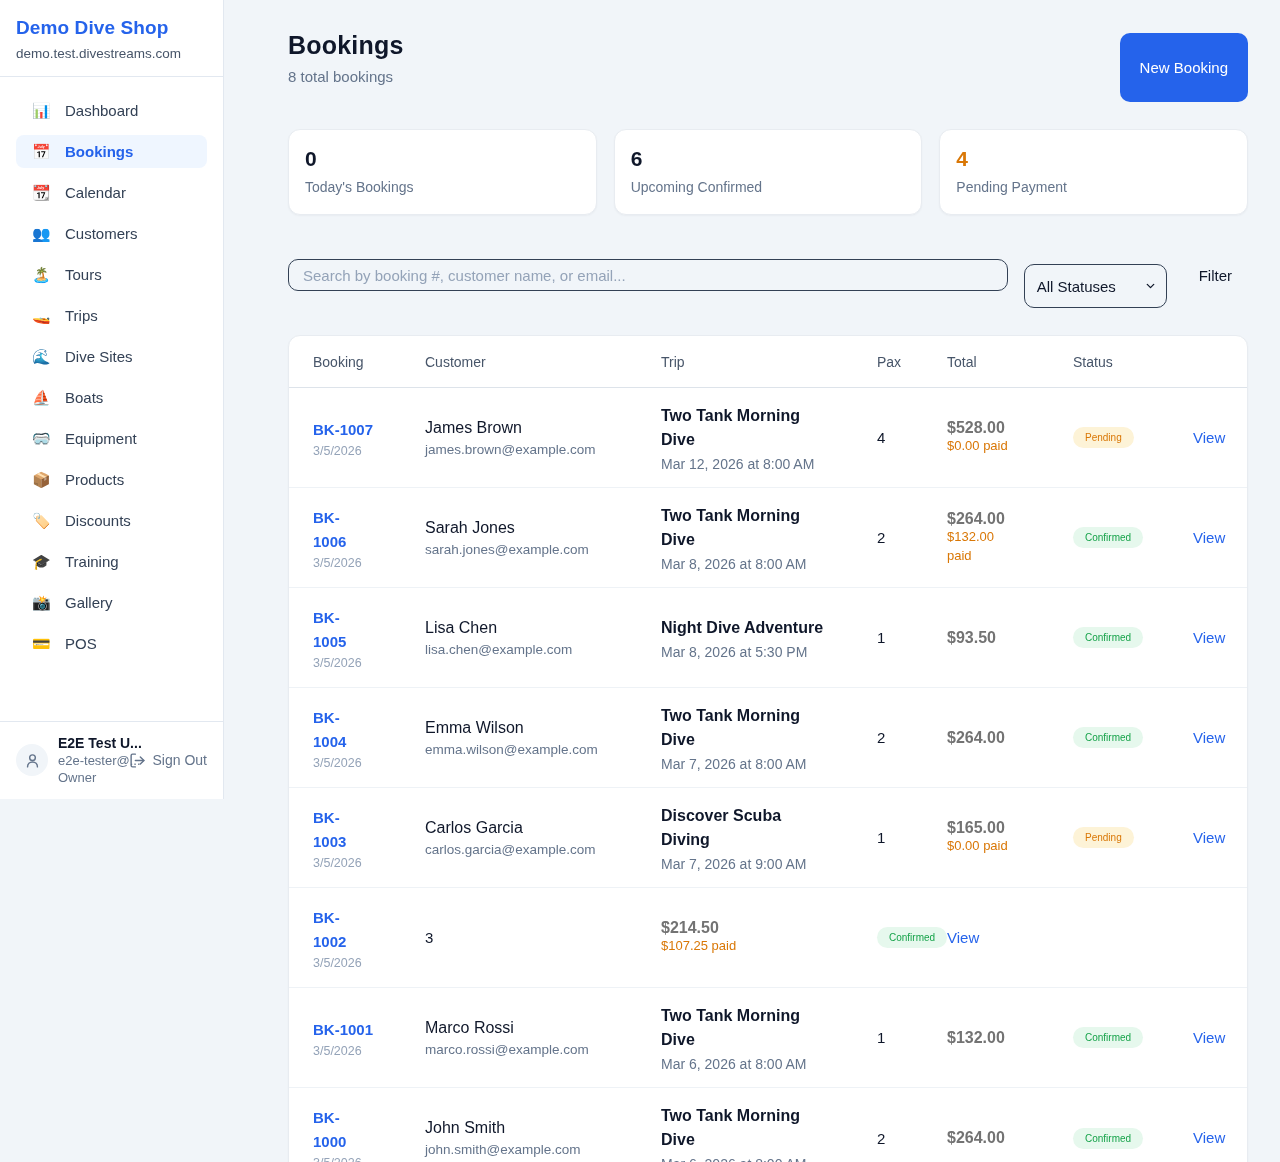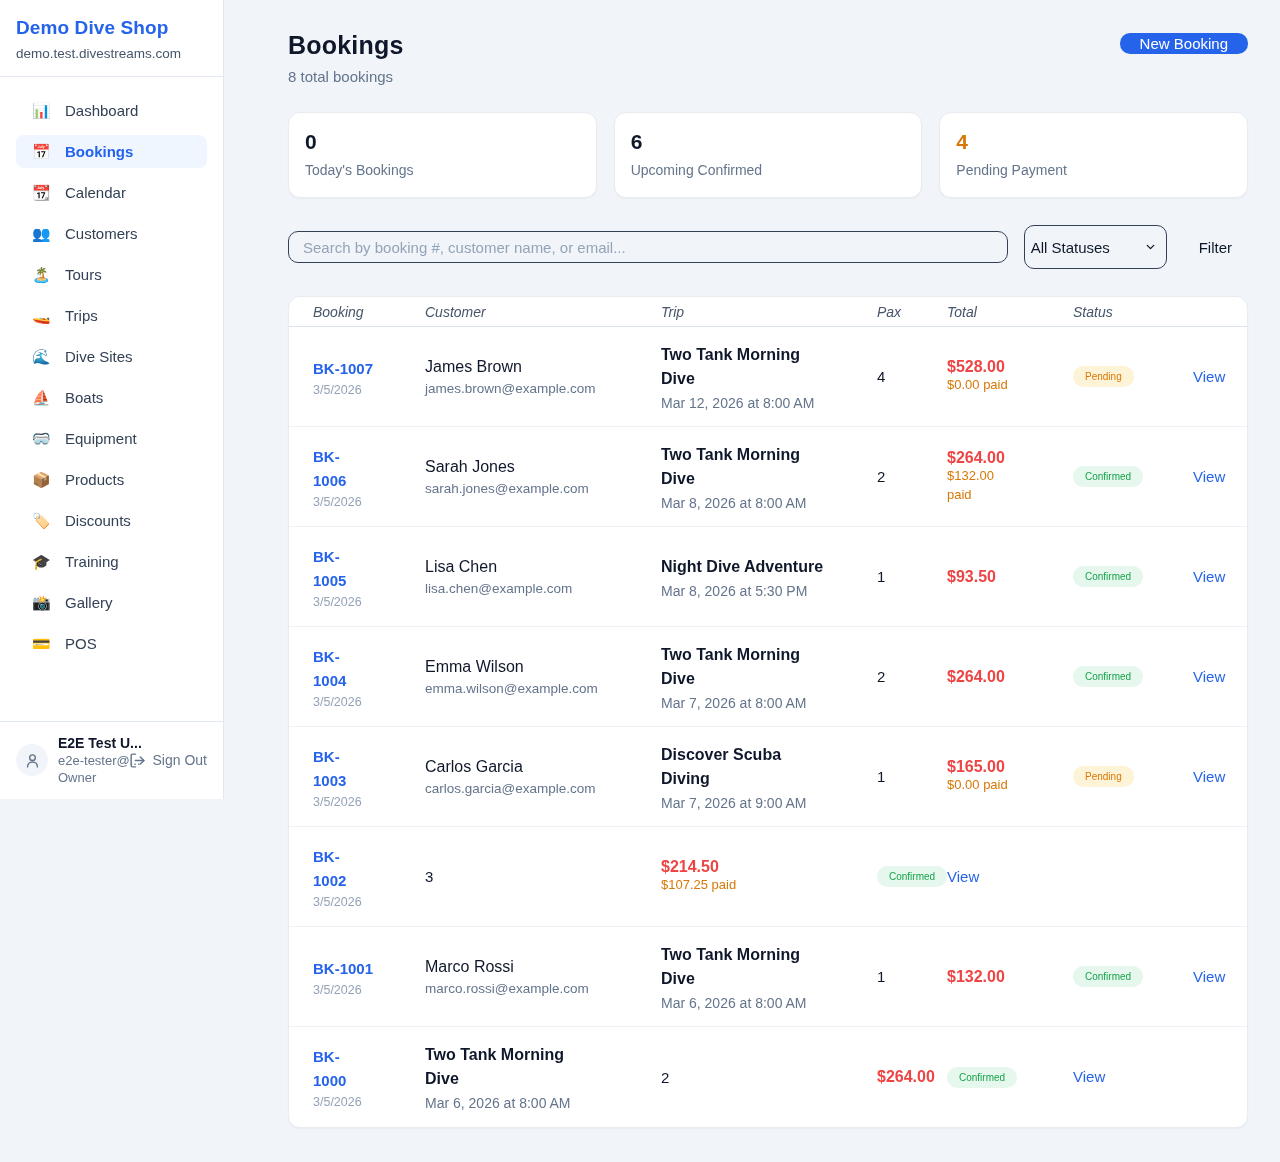--- a/index.html
+++ b/index.html
@@ -51,21 +51,21 @@
   }
 
   
   .main { position: absolute; left: 256px; top: 0; width: 1024px; padding: 31px 32px 24px; }
   .page-header { display: flex; align-items: flex-start; justify-content: space-between; }
   .page-title { font-size: 25px; font-weight: 800; color: #0f172a; letter-spacing: .2px; }
   .page-subtitle { margin-top: 8px; font-size: 15px; color: #64748b; }
   .btn-primary {
     background: #2563eb; color: #fff; border: none; cursor: pointer;
     font-family: inherit; font-size: 15px; font-weight: 500;
-    padding: 2px 20px; border-radius: 10px; margin-top: 2px;
+    padding: 26px 20px; border-radius: 10px; margin-top: 2px;
   }
 
   .stats { display: grid; grid-template-columns: 1fr 1fr 1fr; gap: 17px; margin-top: 27px; }
   .stat-card {
     background: #fff; border: 1px solid #e8ecf1; border-radius: 12px;
     padding: 17px 16px 19px; box-shadow: 0 1px 2px rgba(15,23,42,.04);
   }
   .stat-value { font-size: 21px; font-weight: 700; color: #0f172a; }
   .stat-value.orange { color: #d97706; }
   .stat-label { margin-top: 8px; font-size: 14px; color: #64748b; }
@@ -74,55 +74,55 @@
   .search-input {
     flex: 1 1 auto; height: 32px;
     border: 1.5px solid #334155; border-radius: 10px;
     background: transparent; padding: 0 14px;
     font-family: inherit; font-size: 15px; color: #0f172a; outline: none;
   }
   .search-input::placeholder { color: #94a3b8; }
   .status-select {
     position: relative; width: 143px; height: 44px; flex: 0 0 auto;
     border: 1.5px solid #334155; border-radius: 10px;
-    display: flex; align-items: center; padding: 0 30px 0 6px;
-    font-size: 15px; color: #0f172a; cursor: pointer; background: transparent;
+    display: flex; align-items: center; padding: 0 30px 0 12px;
+    font-size: 15px; color: #0f172a; cursor: pointer; background: transparent; margin-top: 22px;
   }
   .status-select .chev { position: absolute; right: 9px; top: 50%; transform: translateY(-50%); display: flex; }
   .filter-btn {
     background: none; border: none; cursor: pointer; font-family: inherit;
     font-size: 15px; color: #0f172a; font-weight: 500; padding: 0 16px;
   }
 
   
   .table-card {
     margin-top: 27px; background: #fff;
     border: 1px solid #e8ecf1; border-radius: 12px;
     box-shadow: 0 1px 2px rgba(15,23,42,.04);
     overflow: hidden;
   }
   .tgrid {
     display: grid;
     grid-template-columns: 112px 236px 216px 70px 126px 120px 1fr;
     align-items: center;
     padding-left: 24px;
   }
-  .thead { height: 30px; border-bottom: 1px solid #dde3ea; font-style: italic; }
+  .thead { height: 52px; border-bottom: 1px solid #dde3ea; }
   .th { font-size: 14px; font-weight: 500; color: #475569; }
   .trow { min-height: 100px; border-bottom: 1px solid #eef2f6; }
   .trow:last-child { border-bottom: none; }
 
   .bk-id { font-size: 15px; font-weight: 600; color: #2563eb; text-decoration: none; white-space: pre-line; line-height: 1.6; display: inline-block; cursor: pointer; }
   .bk-date { font-size: 12.5px; color: #94a3b8; margin-top: 2px; }
   .cust-name { font-size: 16px; color: #0f172a; }
   .cust-email { font-size: 13.5px; color: #64748b; margin-top: 5px; }
   .trip-name { font-size: 16px; font-weight: 600; color: #0f172a; white-space: pre-line; line-height: 1.5; }
   .trip-date { font-size: 14px; color: #64748b; margin-top: 4px; }
   .c-pax { font-size: 15px; color: #0f172a; }
-  .total-amt { font-size: 16px; font-weight: 700; color: #ef4444; }
+  .total-amt { font-size: 16px; font-weight: 700; color: #737373; }
   .total-paid { font-size: 13px; color: #d97706; margin-top: 0; white-space: pre-line; line-height: 1.45; }
   .badge {
     display: inline-block; padding: 5px 12px; border-radius: 999px;
     font-size: 10px; font-weight: 500;
   }
   .badge-pending { background: #fdf3d7; color: #d97706; }
   .badge-confirmed { background: #e6f8ed; color: #16a34a; }
   .view-link { font-size: 15px; font-weight: 500; color: #2563eb; text-decoration: none; cursor: pointer; }
 
   svg { display: block; }
@@ -467,20 +467,24 @@
         <a class="view-link">View</a>
       </div>
     </div>
 
     <div class="tgrid trow">
       <div class="cell c-booking">
         <a class="bk-id">BK-
 1000</a>
         <div class="bk-date">3/5/2026</div>
       </div>
+      <div class="cell c-customer">
+        <div class="cust-name">John Smith</div>
+        <div class="cust-email">john.smith@example.com</div>
+      </div>
       <div class="cell c-trip">
         <div class="trip-name">Two Tank Morning
 Dive</div>
         <div class="trip-date">Mar 6, 2026 at 8:00 AM</div>
       </div>
       <div class="cell c-pax">2</div>
       <div class="cell c-total">
         <div class="total-amt">$264.00</div>
 
       </div>

